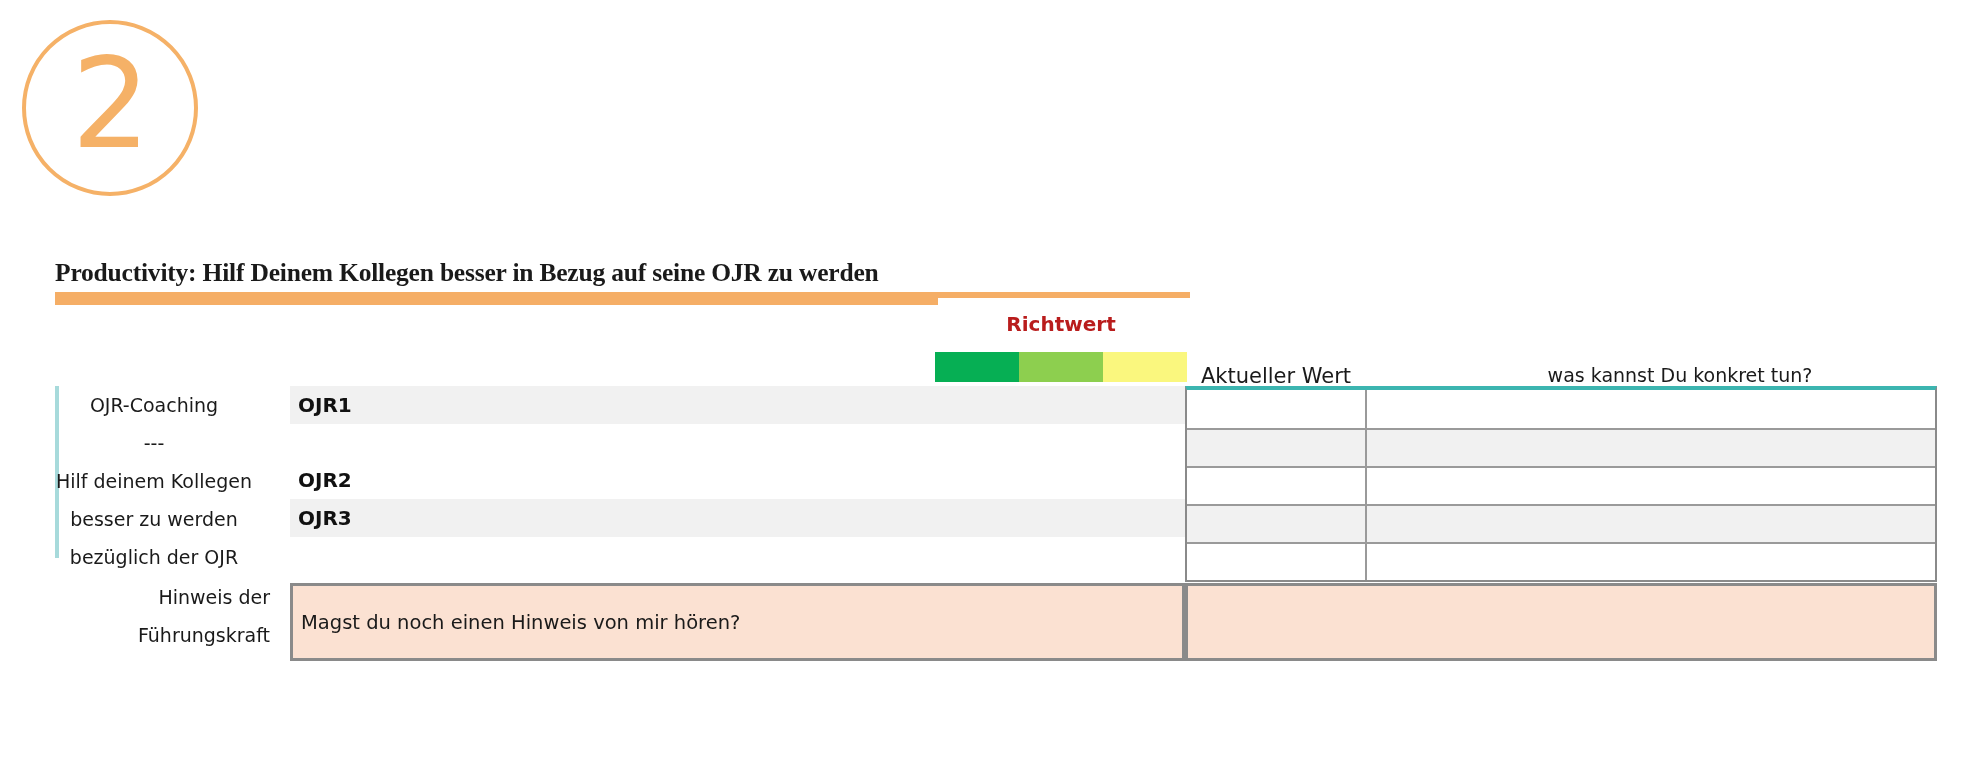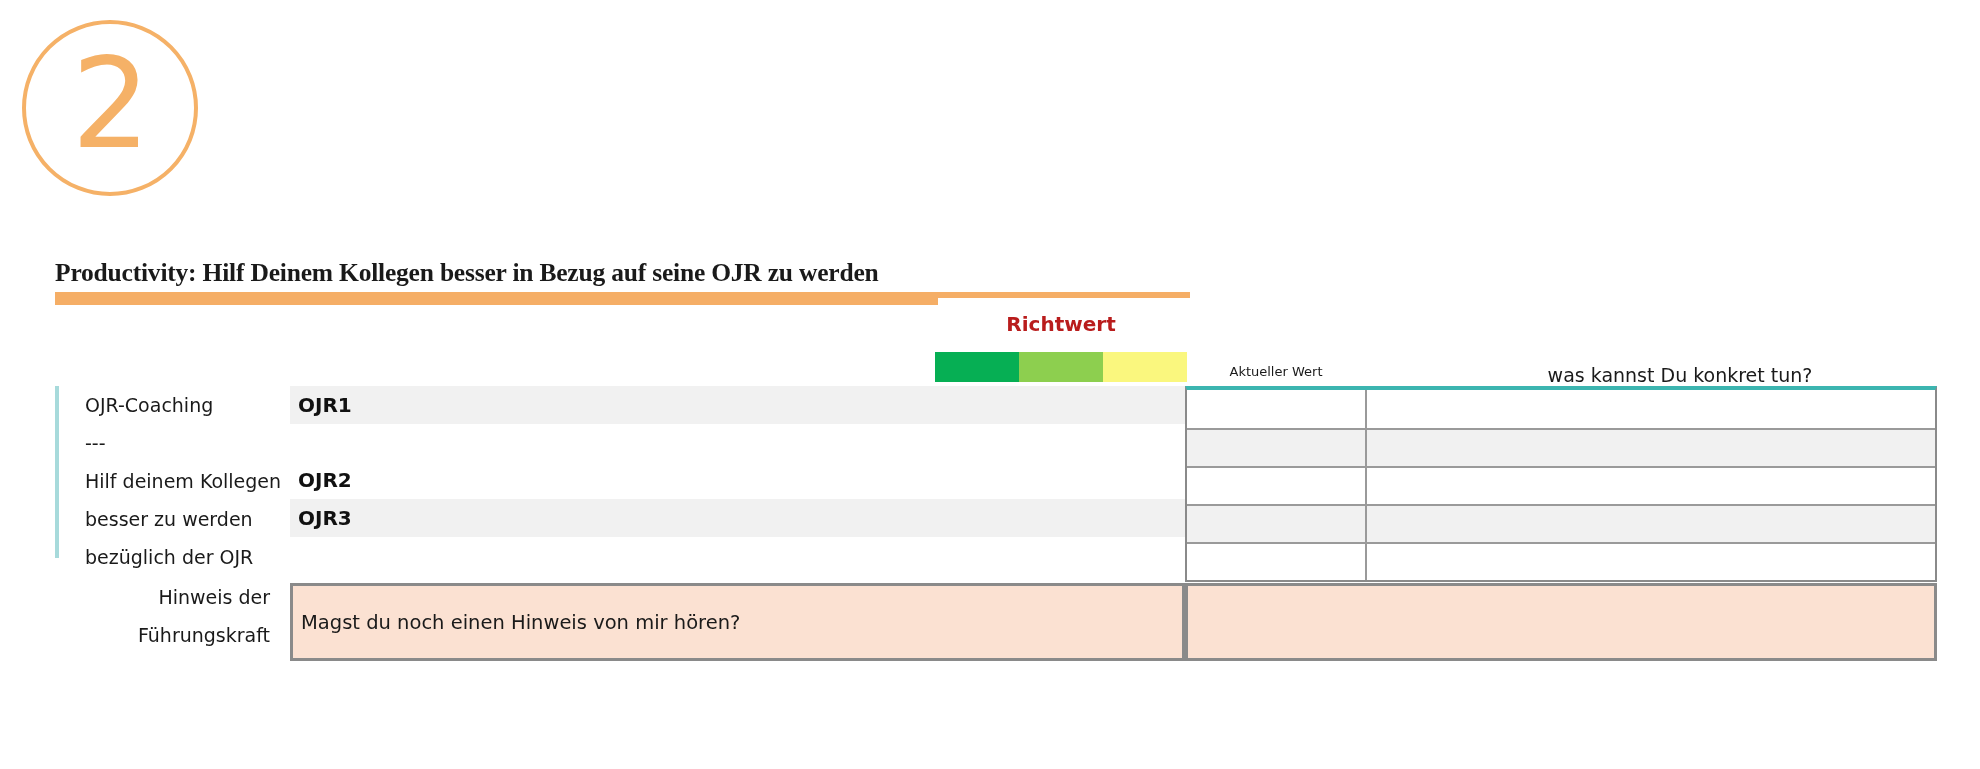--- a/index.html
+++ b/index.html
@@ -92,21 +92,21 @@
   .seg-b { width: 84px; }
   .seg-c { width: 84px; }
 
   
   #header-aktueller {
     position: absolute;
     left: 1185px;
     top: 364px;
     width: 182px;
     text-align: center;
-    font-size: 13px;
+    font-size: 21px;
     color: #1a1a1a;
   }
   #header-konkret {
     position: absolute;
     left: 1395px;
     top: 364px;
     width: 570px;
     text-align: center;
     font-size: 19px;
     color: #1a1a1a;
@@ -118,24 +118,24 @@
     left: 55px;
     top: 386px;
     width: 4px;
     height: 172px;
     background: #A7DADB;
   }
 
   
   #left-labels {
     position: absolute;
-    left: 85px;
+    left: 54px;
     top: 386px;
     width: 200px;
-    text-align: left;
+    text-align: center;
   }
   #left-labels .lbl {
     height: 38px;
     line-height: 38px;
     font-size: 19px;
     color: #1a1a1a;
     white-space: nowrap;
   }
 
   

